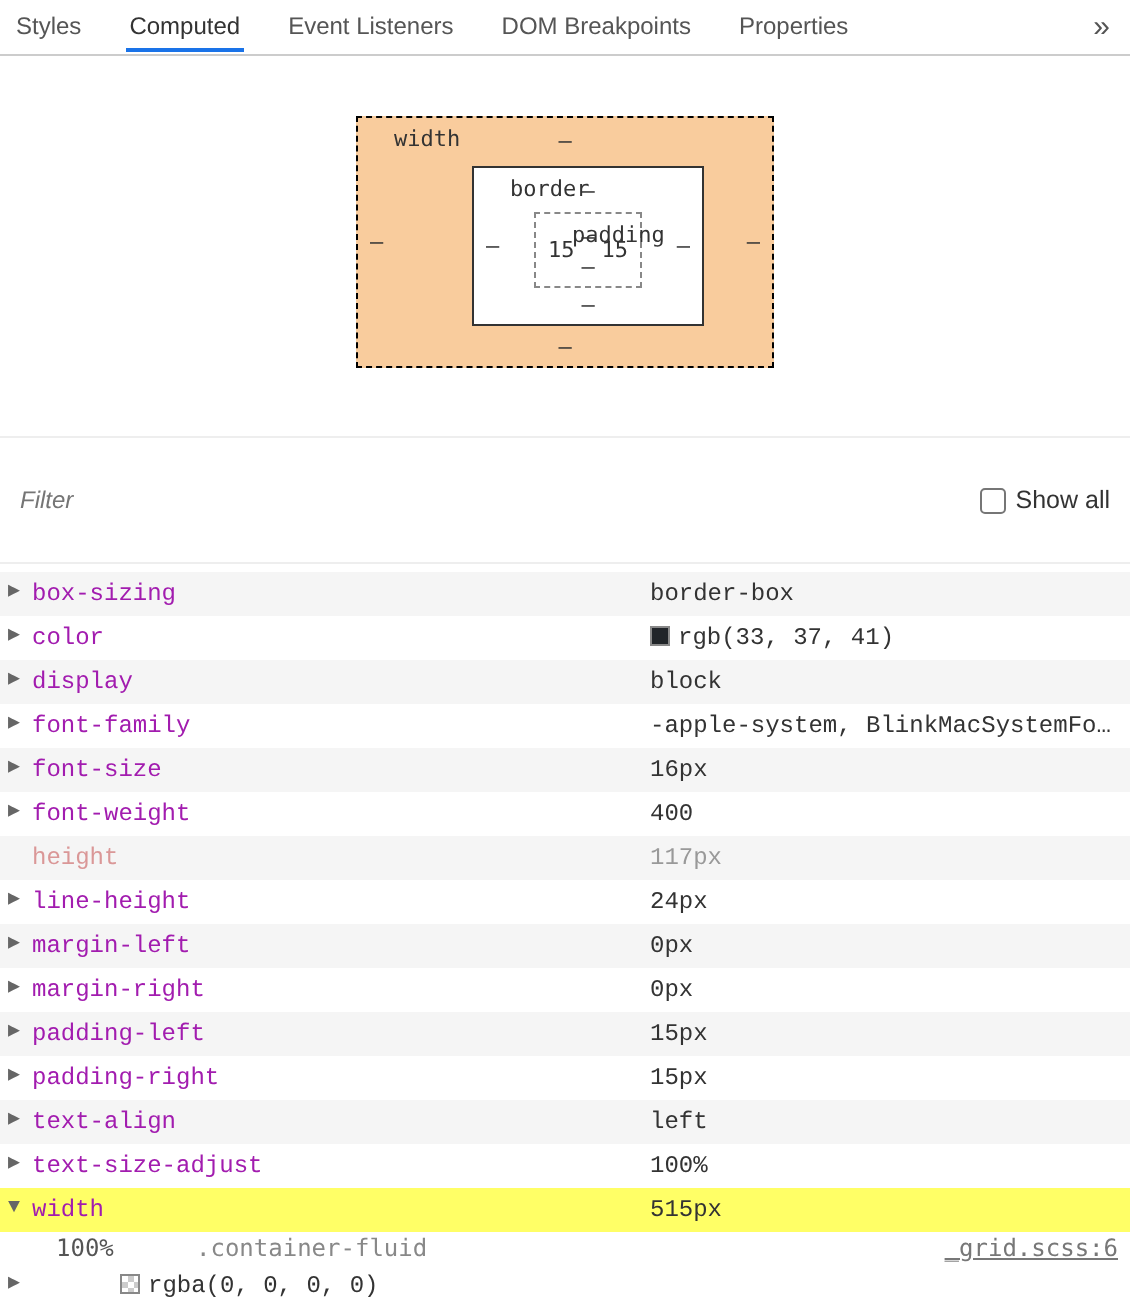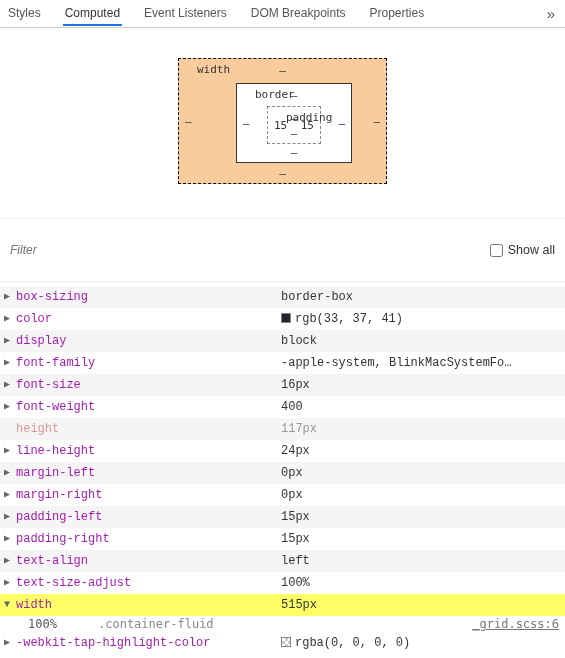--- a/index.html
+++ b/index.html
@@ -144,20 +144,21 @@
       color: #a21caf;
       width: 265px;
       flex-shrink: 0;
     }
     .pname.faded { color: #c66; opacity: .65; }
     .pval {
       color: #333;
       white-space: nowrap;
       overflow: hidden;
       text-overflow: ellipsis;
+      margin-left: 44px;
     }
     .pval.faded { color: #999; }
     .swatch {
       display: inline-block;
       width: 10px;
       height: 10px;
       border: 1px solid #888;
       margin-right: 4px;
       vertical-align: -1px;
     }
@@ -305,16 +306,15 @@
       <span class="pname">width</span>
       <span class="pval">515px</span>
     </div>
     <div class="sub-row">
       <span class="v">100%</span>
       <span class="sel">.container-fluid</span>
       <span class="src">_grid.scss:6</span>
     </div>
     <div class="prop-row">
       <span class="tri">▶</span>
-      <span class="pname">-webkit-tap-highlight-color</span>
       <span class="pval"><span class="swatch checker"></span>rgba(0, 0, 0, 0)</span>
     </div>
   </div>
 
 </body></html>

